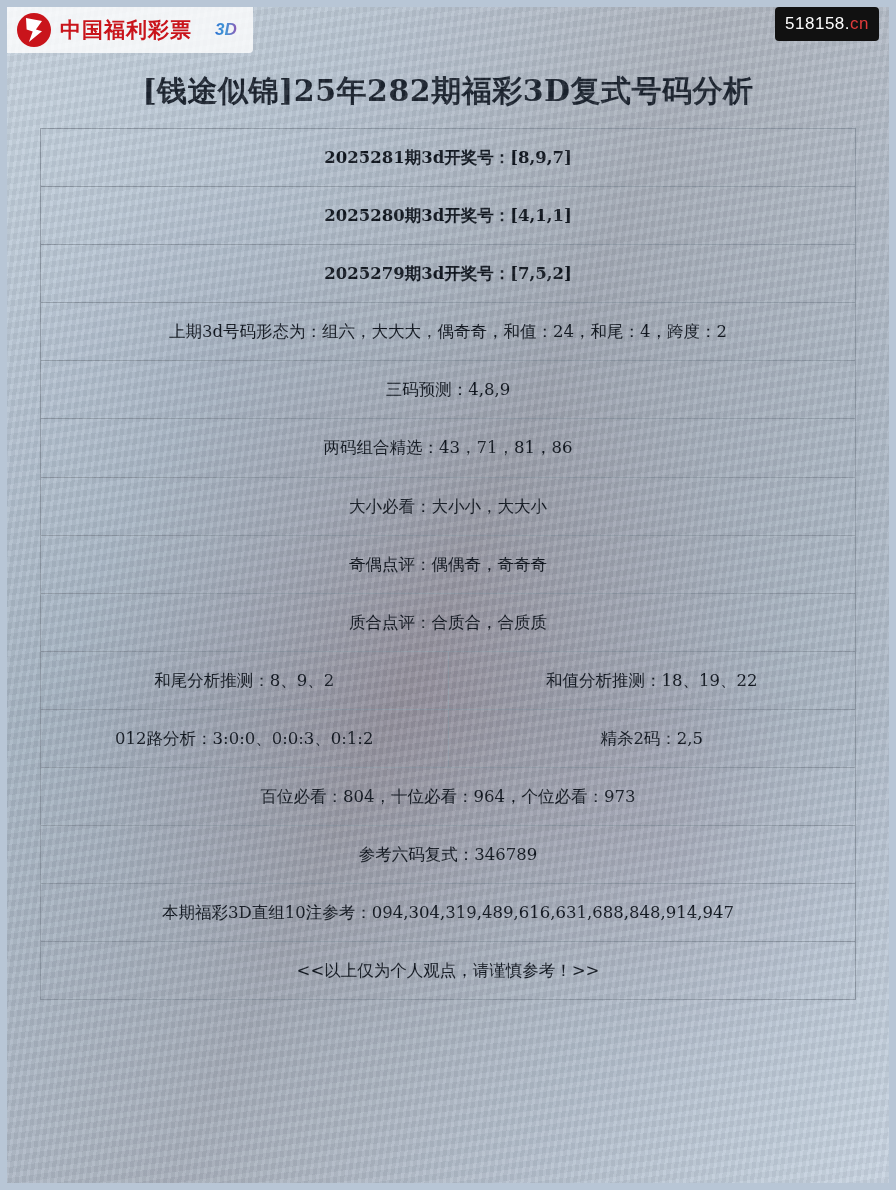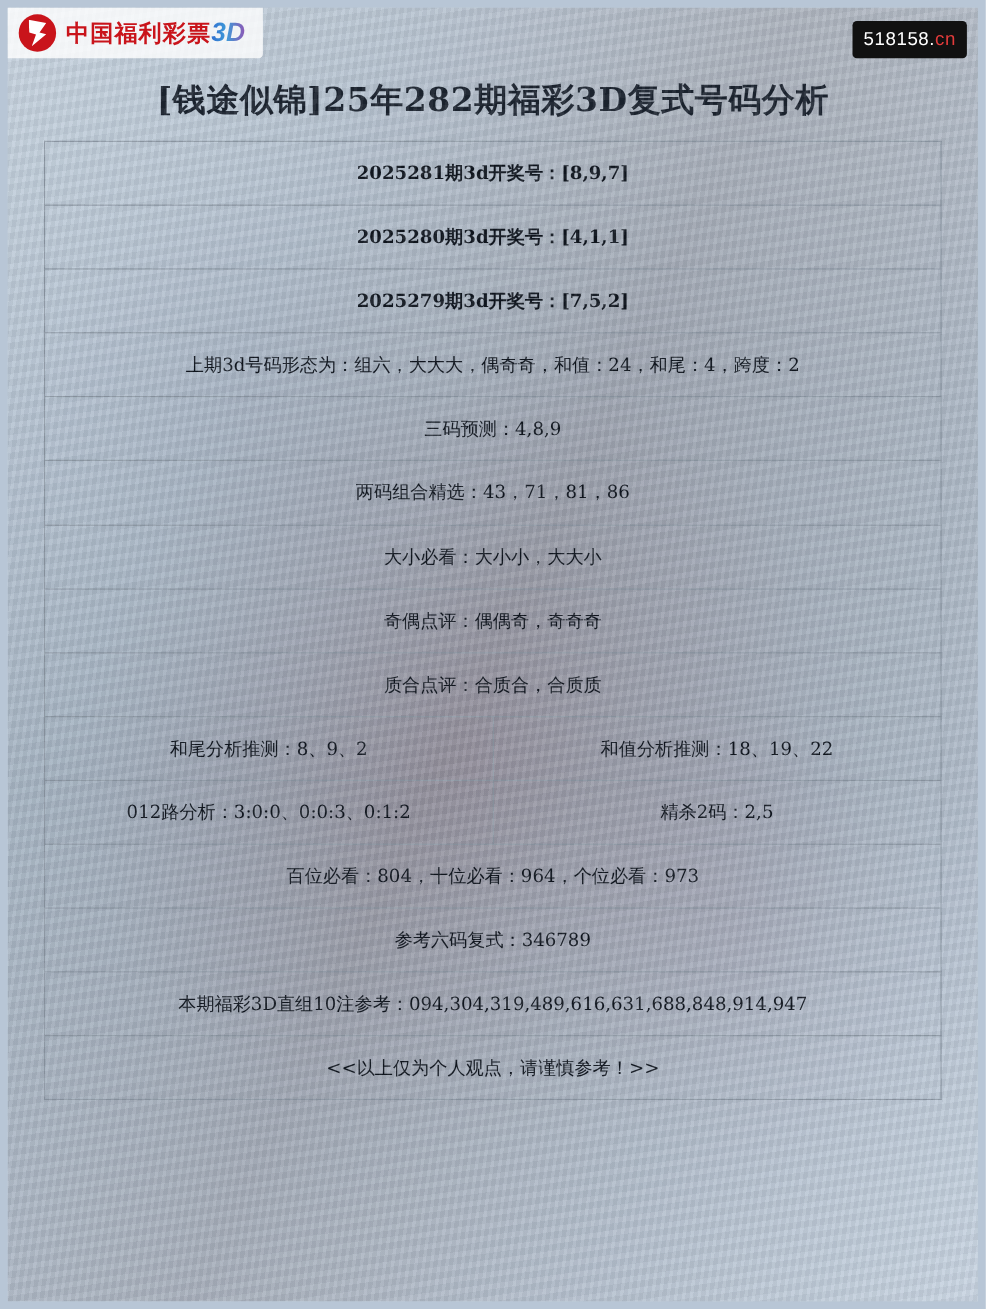--- a/index.html
+++ b/index.html
@@ -33,21 +33,21 @@
     inset: 0;
     background:
       repeating-linear-gradient(98deg, rgba(255,255,255,0.05) 0 3px, rgba(0,0,0,0.035) 3px 7px),
       repeating-linear-gradient(172deg, rgba(255,255,255,0.04) 0 5px, rgba(0,0,0,0.03) 5px 11px);
     pointer-events: none;
   }
   .topbar {
     position: relative;
     height: 46px;
     display: flex;
-    align-items: flex-end;
+    align-items: flex-start;
     justify-content: space-between;
     padding: 0 10px 0 0;
   }
   .brand {
     display: flex;
     align-items: center;
     height: 46px;
     background: rgba(255,255,255,0.80);
     padding: 0 16px 0 10px;
     border-bottom-right-radius: 4px;
@@ -72,22 +72,22 @@
     clip-path: polygon(0 0, 100% 12%, 62% 48%, 100% 55%, 18% 100%, 42% 56%, 4% 48%);
   }
   .brand-text {
     font-size: 21px;
     color: #c9141b;
     letter-spacing: 1px;
     font-family: "DejaVu Sans", sans-serif;
     font-weight: 700;
   }
   .brand-3d {
-    margin-left: 0;
-    font-size: 24px;
+    margin-left: 23px;
+    font-size: 17px;
     font-weight: 700;
     font-style: italic;
     font-family: "Liberation Sans", sans-serif;
     background: linear-gradient(90deg, #2f6fd0 0%, #3f9ad8 45%, #8e57b5 100%);
     -webkit-background-clip: text;
     background-clip: text;
     color: transparent;
   }
   .watermark {
     background: #111;

